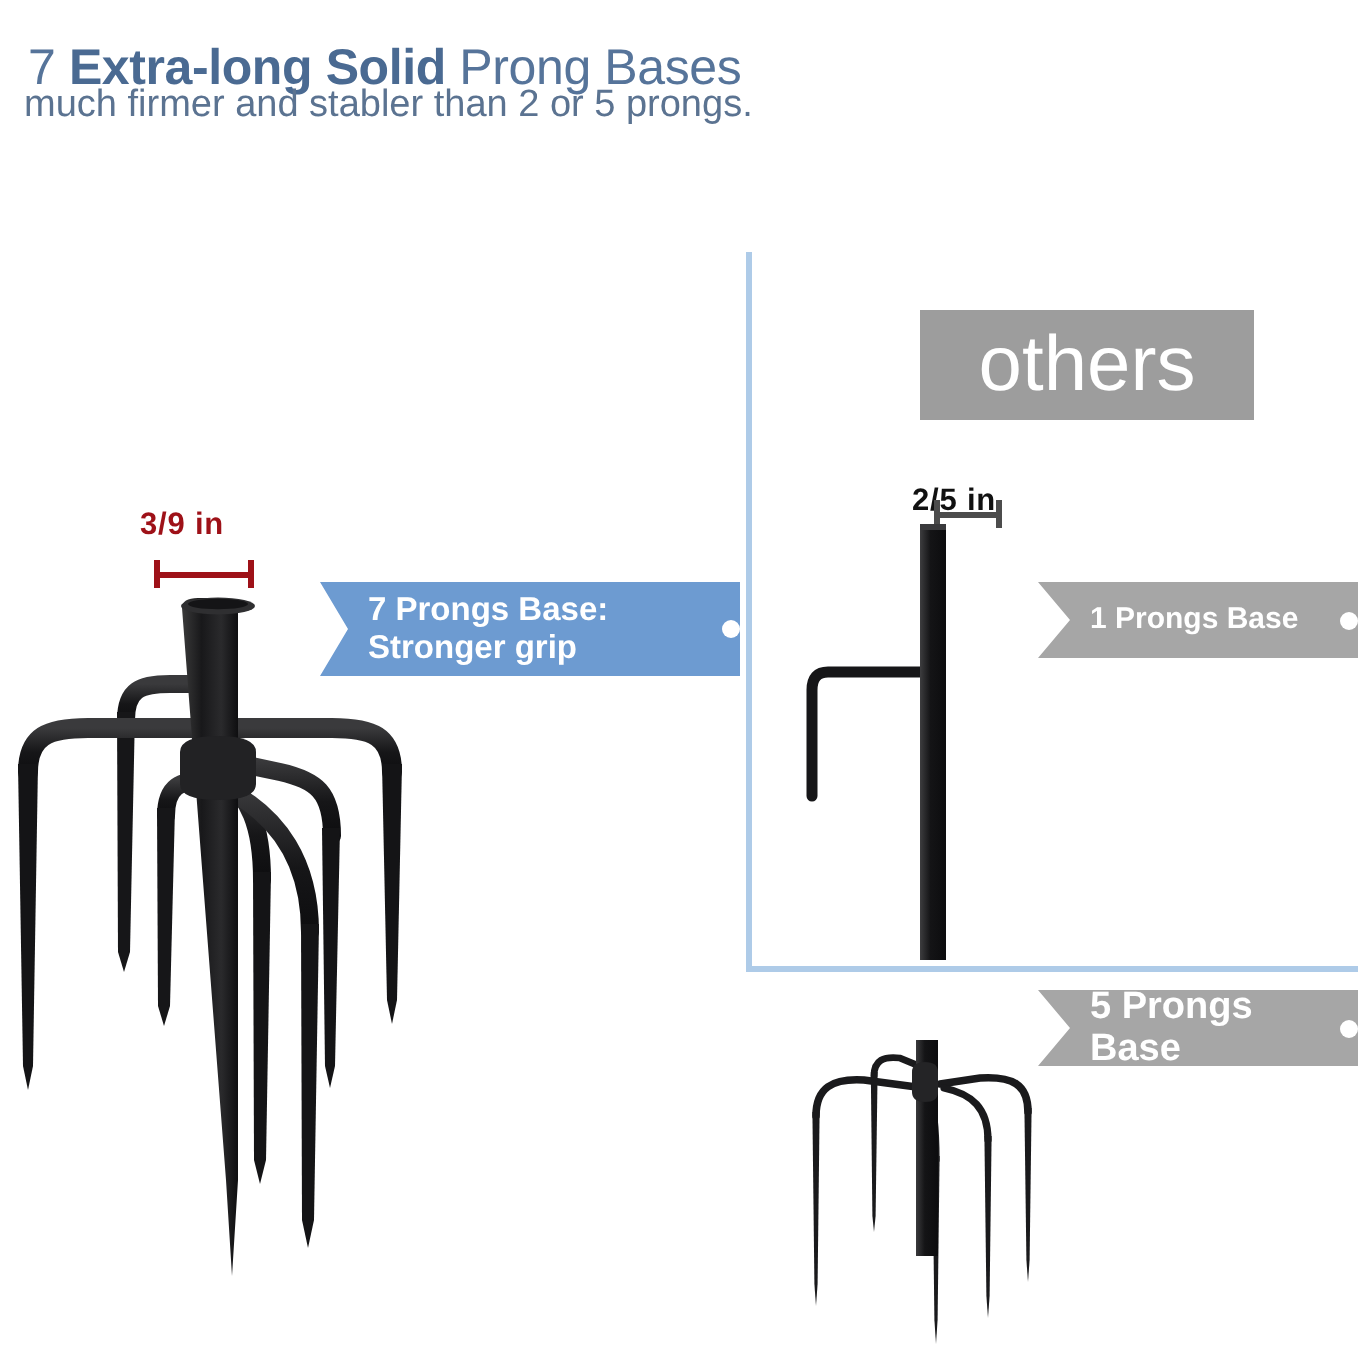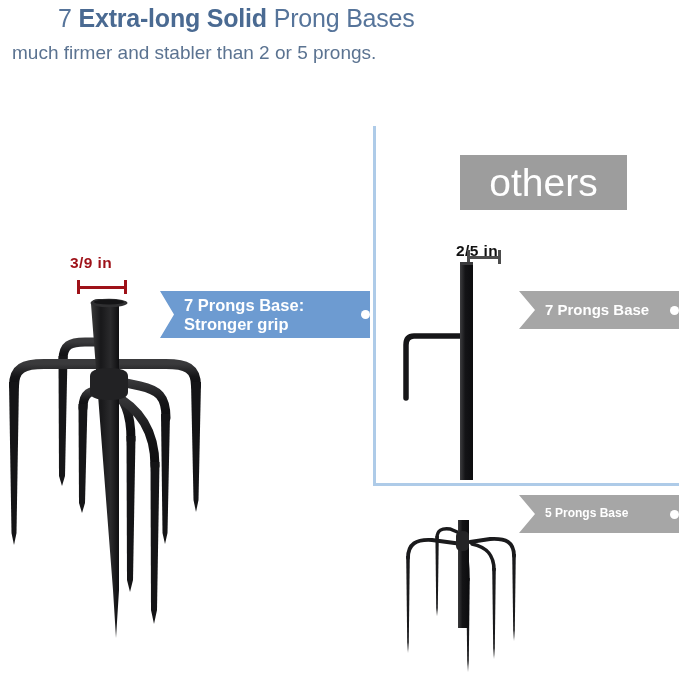--- a/index.html
+++ b/index.html
@@ -17,26 +17,25 @@
     width: 679px;
     height: 678px;
     background: #ffffff;
     overflow: hidden;
   }
 
   
   .headline {
     position: absolute;
     left: 14px;
-    top: 4px;
+    top: 20px;
     font-size: 25px;
     color: #56749a;
     letter-spacing: -0.2px;
     white-space: nowrap;
-    margin-left: 44px;
   }
   .headline .light { font-weight: 400; }
   .headline .bold  { font-weight: 700; color: #4a6a92; }
 
   .subhead {
     position: absolute;
     left: 12px;
     top: 42px;
     font-size: 19px;
     font-weight: 400;
@@ -147,21 +146,21 @@
   }
   .ribbon-2 .ribbon-label { margin-left: 26px; }
   .ribbon-2 .ribbon-dot { margin-left: 7px; }
 
   
   .ribbon-5 {
     left: 519px;
     top: 495px;
     width: 160px;
     height: 38px;
-    font-size: 12px;
+    font-size: 19px;
   }
   .ribbon-5 .shape {
     position: absolute;
     inset: 0;
     background: #a6a6a6;
     clip-path: polygon(0% 0%, 100% 0%, 100% 100%, 0% 100%, 16px 50%);
   }
   .ribbon-5 .ribbon-label { margin-left: 26px; }
   .ribbon-5 .ribbon-dot { margin-left: 7px; }
 
@@ -237,21 +236,21 @@
 
   <div class="ribbon ribbon-7">
     <div class="shape"></div>
     <span class="ribbon-label">7 Prongs Base:
 Stronger grip</span>
     <span class="ribbon-dot"></span>
   </div>
 
   <div class="ribbon ribbon-2">
     <div class="shape"></div>
-    <span class="ribbon-label">7 Prongs Base</span>
+    <span class="ribbon-label">1 Prongs Base</span>
     <span class="ribbon-dot"></span>
   </div>
 
   <div class="ribbon ribbon-5">
     <div class="shape"></div>
     <span class="ribbon-label">5 Prongs Base</span>
     <span class="ribbon-dot"></span>
   </div>
 
   <div class="product prod-7">

